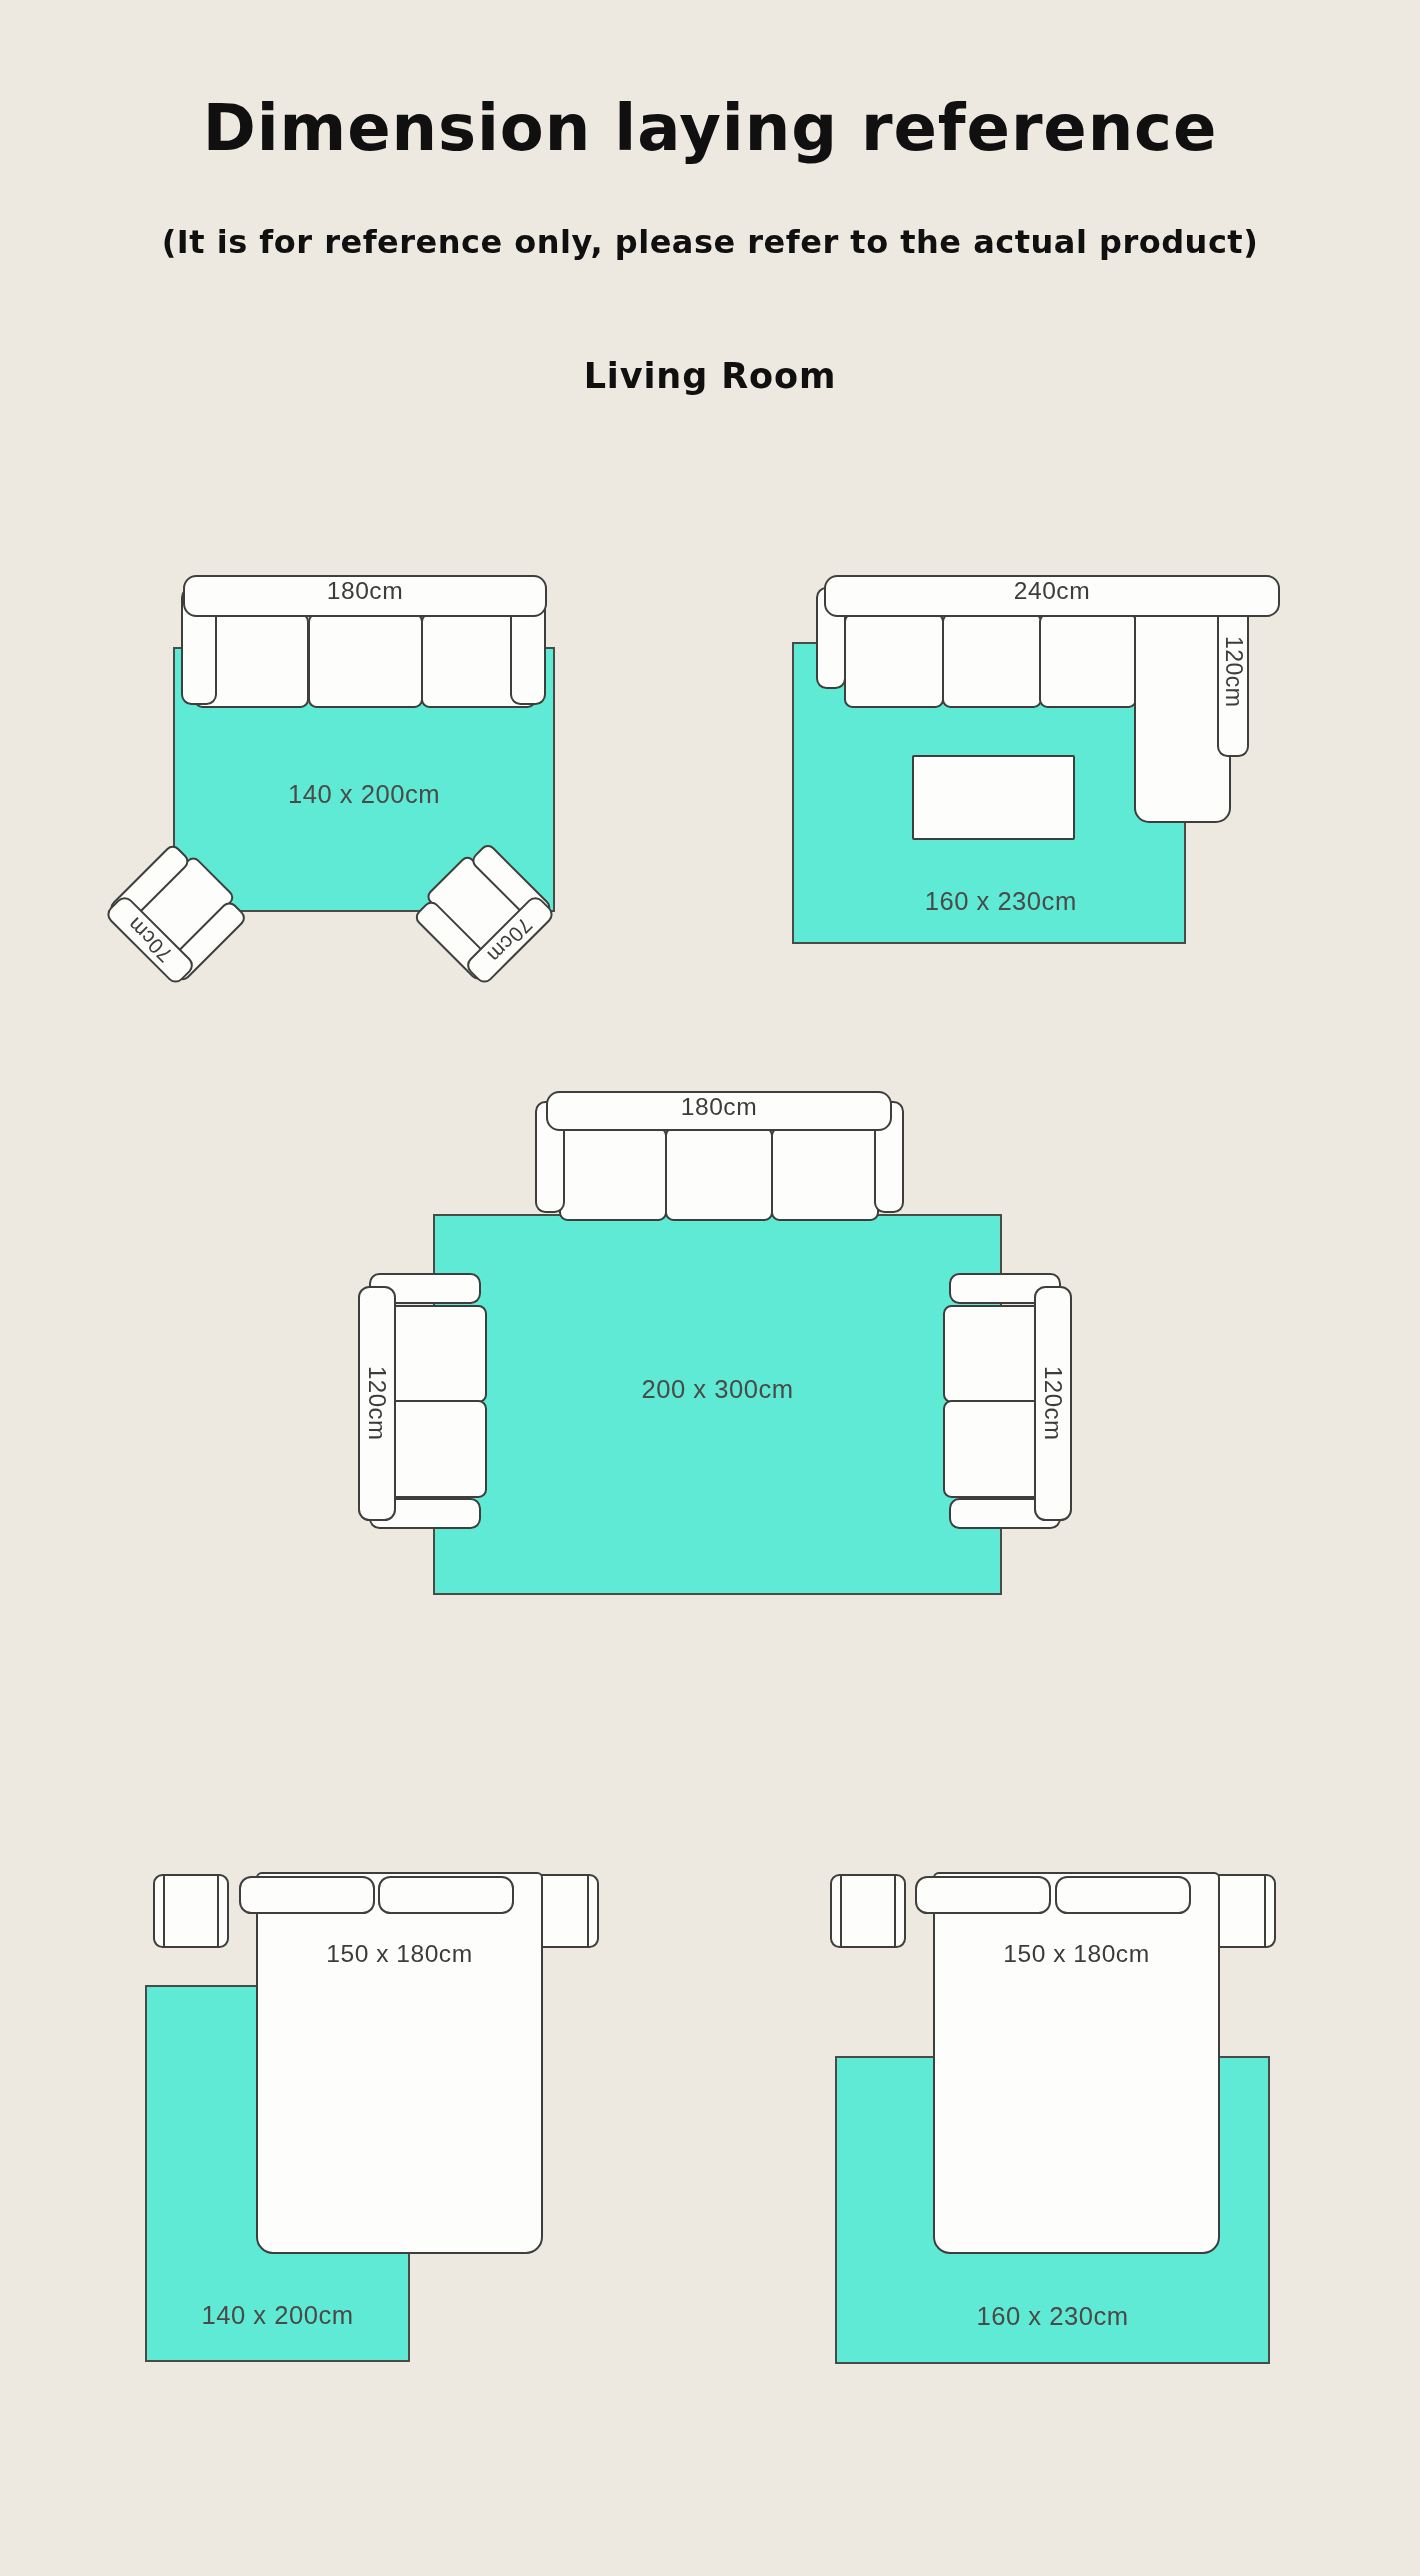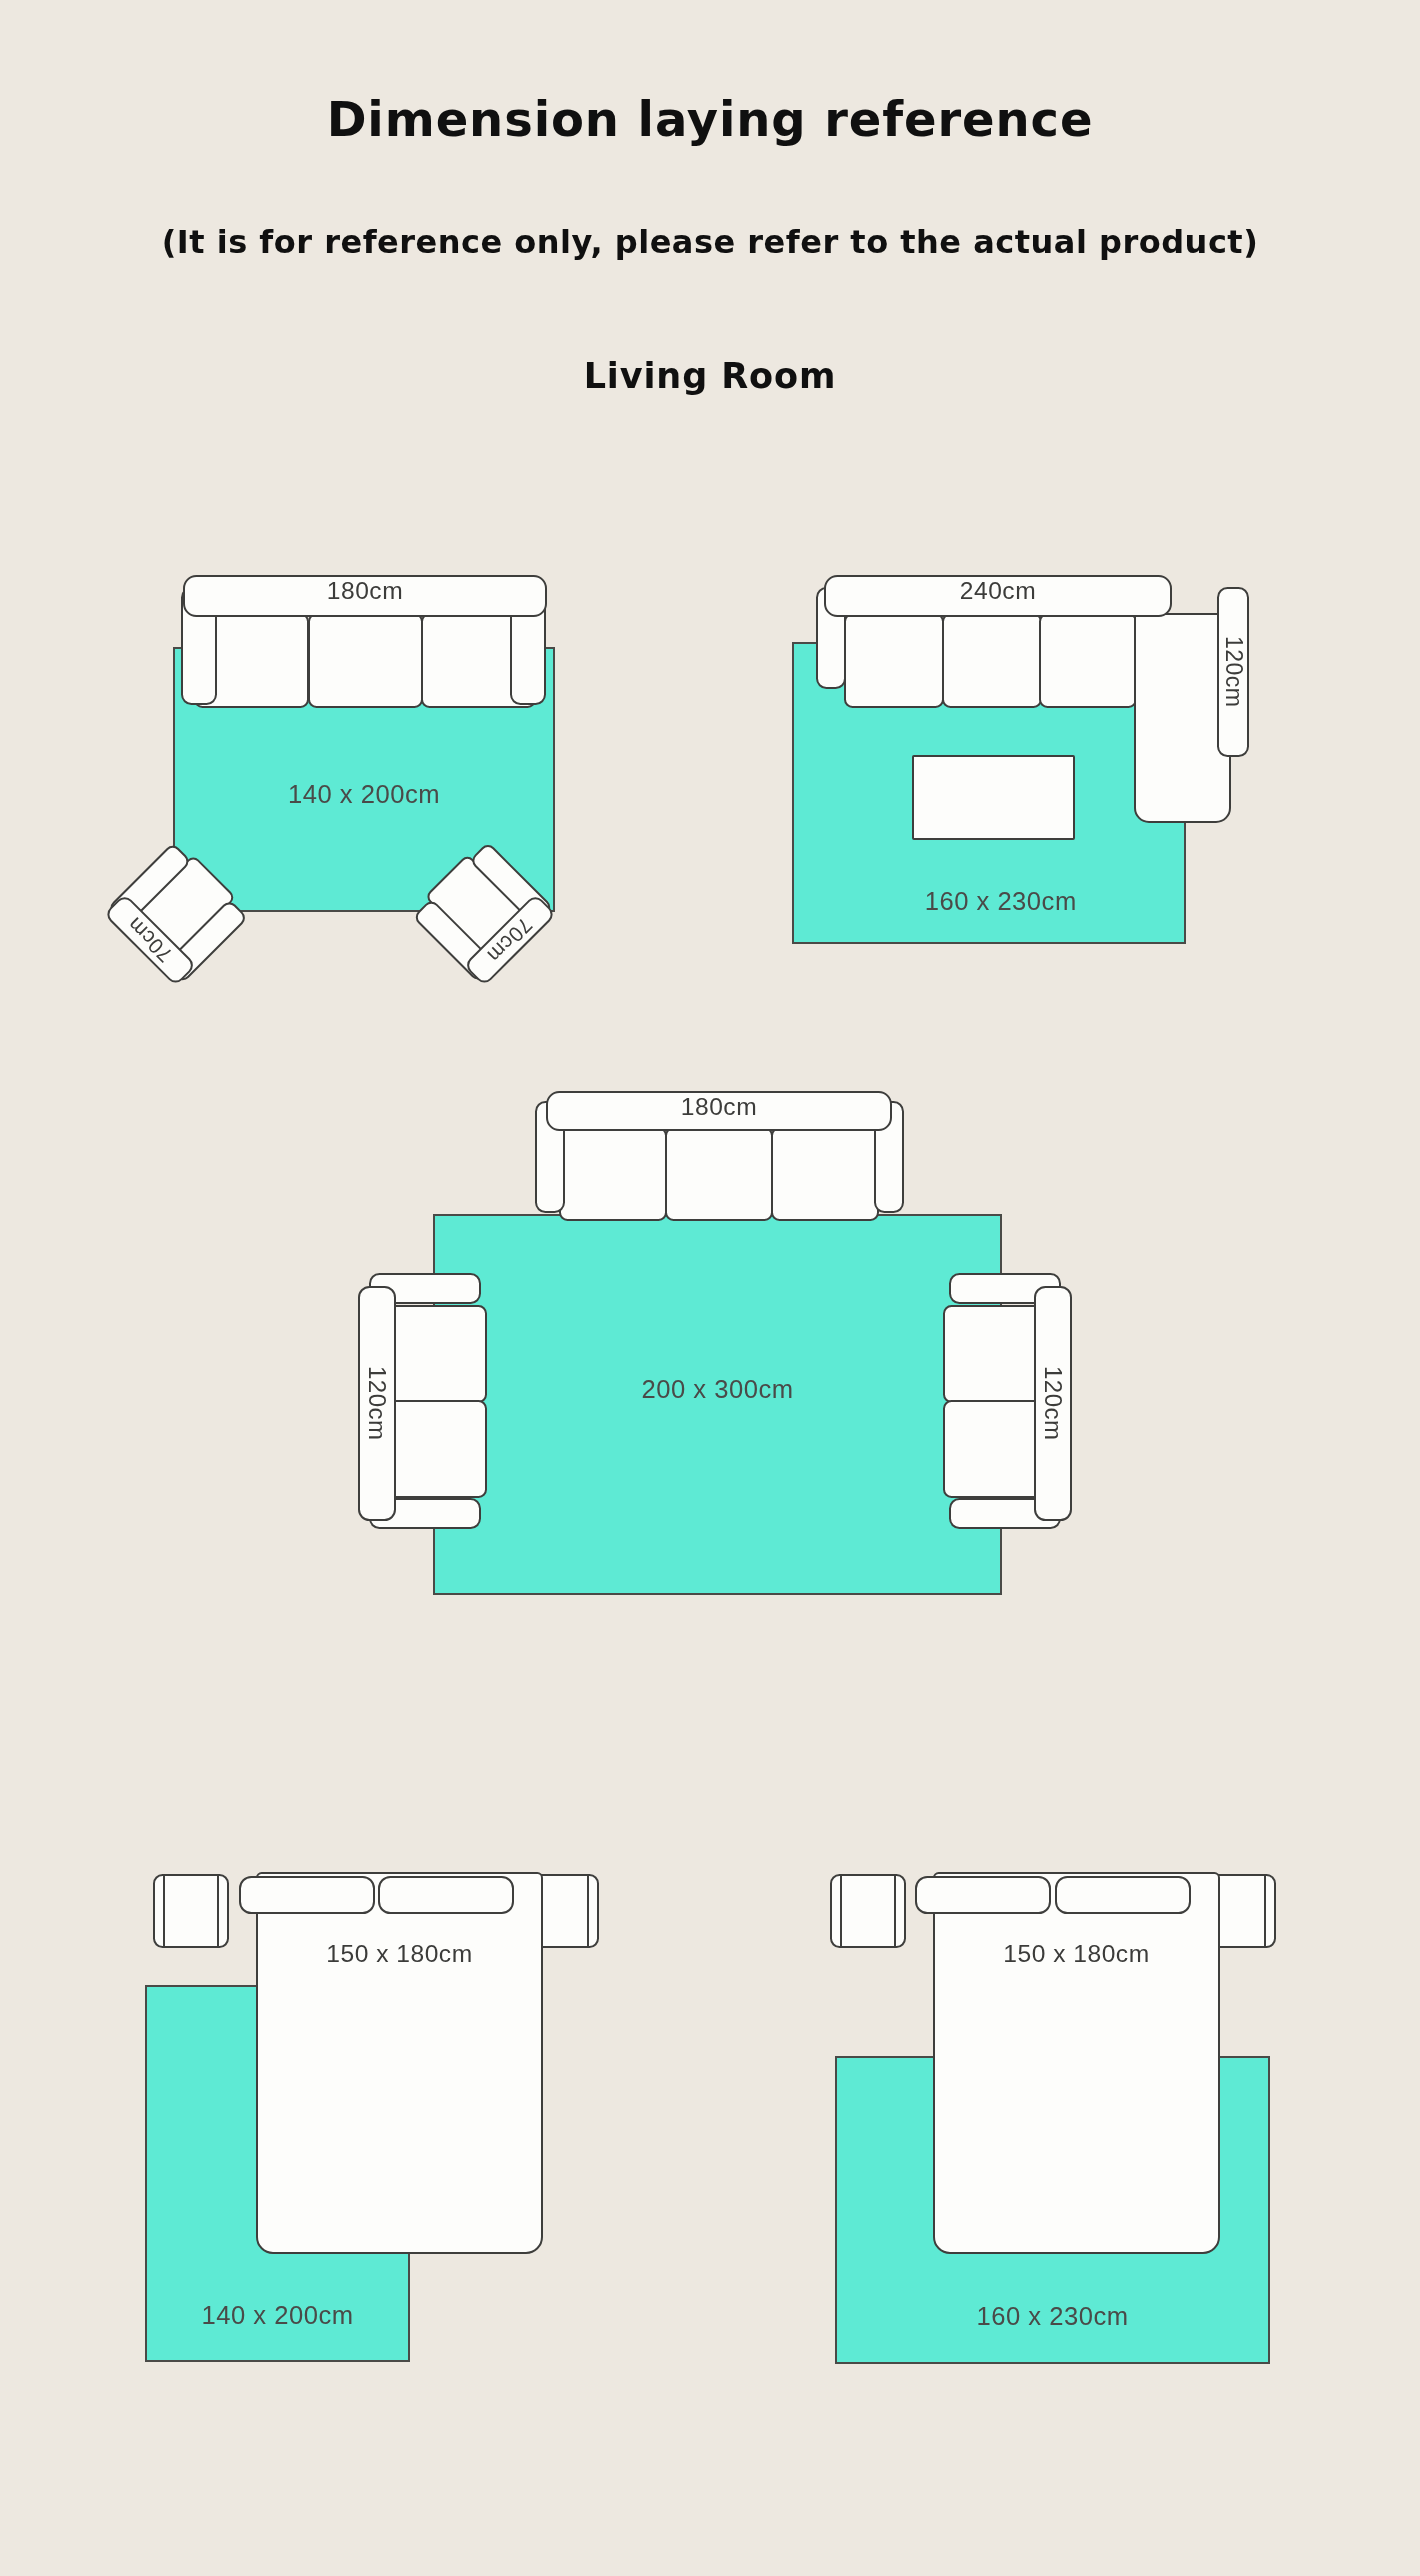--- a/index.html
+++ b/index.html
@@ -4,21 +4,21 @@
 <style>
   html,body{margin:0;padding:0;}
   .canvas{
     position:relative;width:1420px;height:2576px;
     background:#EDE8E0;overflow:hidden;
     font-family:"Liberation Sans",sans-serif;
   }
   
   .h{position:absolute;left:0;width:100%;text-align:center;color:#101010;
      font-family:"DejaVu Sans",sans-serif;font-weight:700;}
-  .h-title{top:91px;font-size:48px;letter-spacing:0.9px;}
+  .h-title{top:91px;font-size:64px;letter-spacing:0.9px;}
   .h-sub{top:223px;font-size:32px;letter-spacing:0.5px;}
   .h-sec{font-size:35px;letter-spacing:0.9px;}
   
   .rug{position:absolute;background:#5eead4;border:2.8px solid #4A4A47;box-sizing:border-box;}
   .rug-label{position:absolute;left:50%;transform:translateX(-50%);
      font-size:25.6px;color:#4A4A48;letter-spacing:0.5px;white-space:nowrap;}
   
   .furn{position:absolute;background:#FDFDFB;border:2.8px solid #3E3E3C;box-sizing:border-box;}
   .back{display:flex;align-items:flex-start;justify-content:center;border-radius:13.3px;z-index:4;}
   .arm{border-radius:10.4px;z-index:3;}
@@ -92,21 +92,21 @@
       <span class="rug-label" style="bottom:26.5px;left:53%;">160 x 230cm</span>
     </div>
     <div class="furn seat" style="left:844px;top:613px;width:100px;height:95px;"></div>
     <div class="furn seat" style="left:942px;top:613px;width:100px;height:95px;"></div>
     <div class="furn seat" style="left:1039px;top:613px;width:98px;height:95px;"></div>
     <div class="furn chaise" style="left:1134px;top:613px;width:97px;height:210px;"></div>
     <div class="furn arm" style="left:816px;top:587px;width:30px;height:102px;"></div>
     <div class="furn arm vcenter" style="left:1217px;top:587px;width:32px;height:170px;">
       <span class="dim dim-v" style="font-size:23px;">120cm</span>
     </div>
-    <div class="furn back" style="left:824px;top:575px;width:348px;height:42px;">
+    <div class="furn back" style="left:824px;top:575px;width:456px;height:42px;">
       <span class="dim">240cm</span>
     </div>
     <div class="furn table" style="left:912px;top:755px;width:163px;height:85px;"></div>
   </div>
 
   <div>
     <div class="rug" style="left:433px;top:1214px;width:569px;height:381px;">
       <span class="rug-label" style="top:159px;">200 x 300cm</span>
     </div>
 

